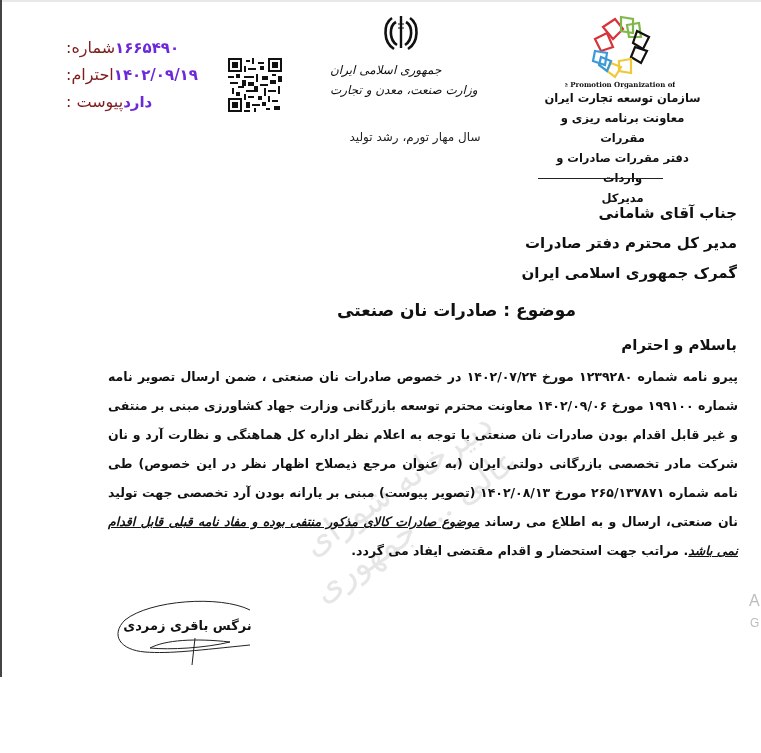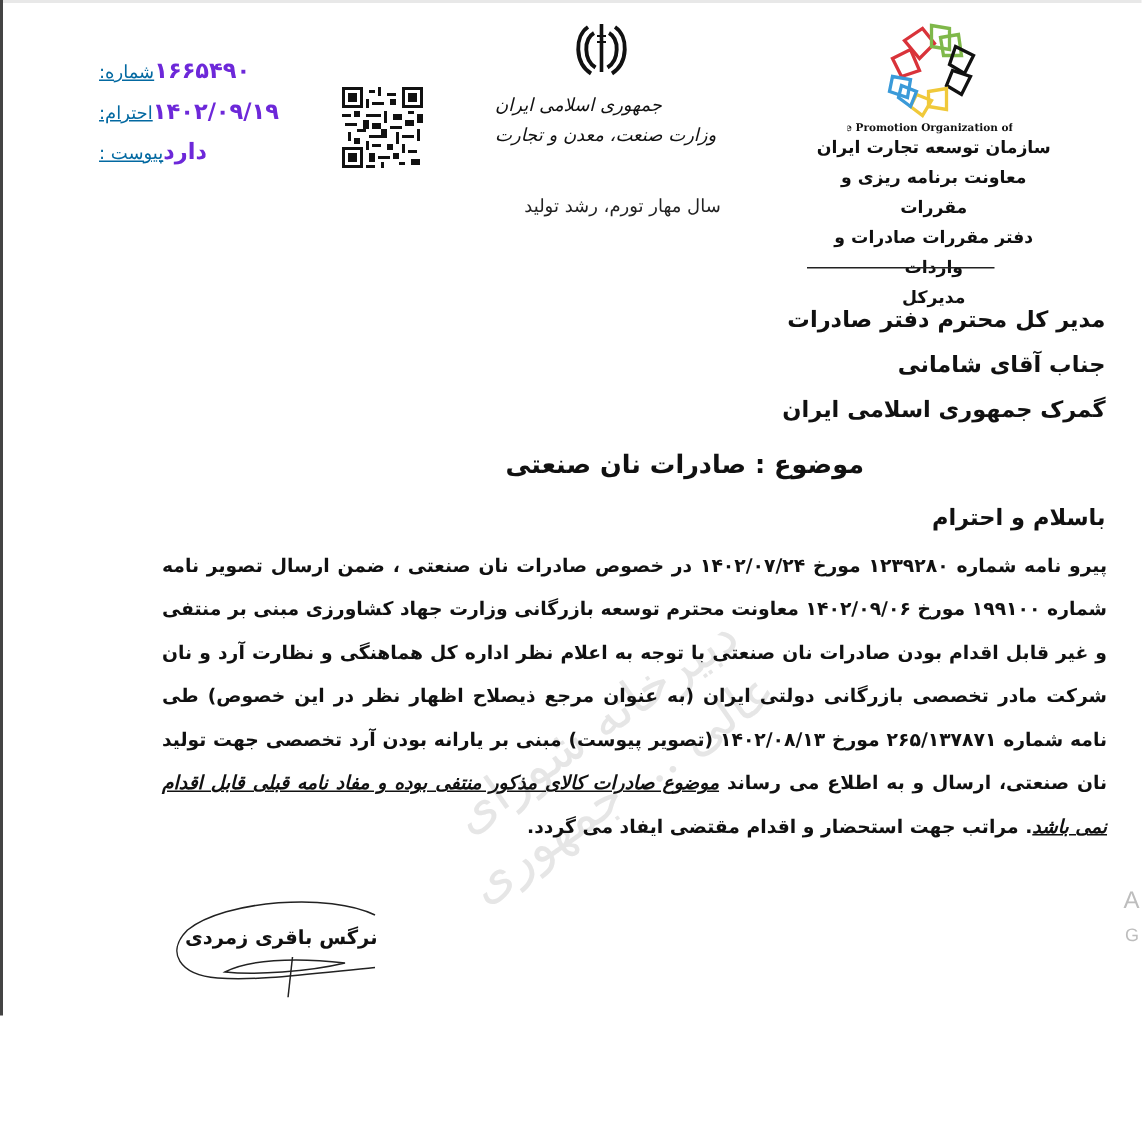--- a/index.html
+++ b/index.html
@@ -6,21 +6,21 @@
     body { width:761px; height:753px; position:relative; overflow:hidden;
            font-family:"DejaVu Sans", sans-serif; color:#111; }
     .page { position:absolute; left:0; top:0; width:761px; height:678px; background:#fff; }
     .left-border { position:absolute; left:0; top:0; width:2px; height:677px; background:#444; }
     .top-shade { position:absolute; left:0; top:0; width:761px; height:2px; background:#e8e8e8; }
     .rtl { direction:rtl; unicode-bidi:embed; }
 
     
     .meta { position:absolute; left:60px; top:38px; width:120px; }
     .meta-row { display:flex; flex-direction:row-reverse; align-items:baseline; justify-content:flex-start; height:27px; white-space:nowrap; }
-    .meta-label { font-size:12px; color:#0369a1; margin-left:6px;text-decoration:underline; }
+    .meta-label { font-size:16px; color:#7f1d1d; margin-left:6px; }
     .meta-value { font-size:15px; font-weight:bold; color:#6d28d9; }
     .qr { position:absolute; left:228px; top:58px; width:54px; height:54px; }
 
     
     .emblem { position:absolute; left:383px; top:14px; width:36px; height:38px; }
     .ministry { position:absolute; left:330px; top:60px; width:150px; text-align:left; font-family:"DejaVu Serif", serif; font-size:12px; line-height:20px; font-style:italic; }
     .slogan { position:absolute; left:330px; top:130px; width:170px; text-align:center; font-size:12px; color:#222; }
 
     
     .logo { position:absolute; left:565px; top:5px; width:110px; height:85px; }
@@ -155,22 +155,22 @@
 
   <div class="org rtl">
     <div>سازمان توسعه تجارت ایران</div>
     <div>معاونت برنامه ریزی و مقررات</div>
     <div>دفتر مقررات صادرات و واردات</div>
     <div>مدیرکل</div>
   </div>
   <div class="org-line"></div>
 
   <div class="recipient rtl">
+    <div>جناب آقای شامانی</div>
     <div>مدیر کل محترم دفتر صادرات</div>
-    <div>جناب آقای شامانی</div>
     <div>گمرک جمهوری اسلامی ایران</div>
   </div>
 
   <div class="subject rtl">موضوع : صادرات نان صنعتی</div>
   <div class="greeting rtl">باسلام و احترام</div>
 
   <div class="watermark rtl">دبیرخانه شورای عالی ... جمهوری</div>
 
   <div class="body-text rtl">
     <span>پیرو نامه شماره ۱۲۳۹۲۸۰ مورخ ۱۴۰۲/۰۷/۲۴ در خصوص صادرات نان صنعتی ، ضمن ارسال تصویر نامه شماره ۱۹۹۱۰۰ مورخ ۱۴۰۲/۰۹/۰۶ معاونت محترم توسعه بازرگانی وزارت جهاد کشاورزی  مبنی بر منتفی و غیر قابل اقدام بودن صادرات نان صنعتی با توجه به اعلام نظر اداره کل هماهنگی و نظارت آرد و نان شرکت مادر تخصصی بازرگانی دولتی ایران (به عنوان مرجع ذیصلاح اظهار نظر در این خصوص) طی نامه شماره ۲۶۵/۱۳۷۸۷۱ مورخ ۱۴۰۲/۰۸/۱۳ (تصویر پیوست) مبنی بر یارانه بودن آرد تخصصی جهت تولید نان صنعتی، ارسال و به اطلاع می رساند </span><span class="emph">موضوع صادرات کالای مذکور منتفی بوده و مفاد نامه قبلی قابل اقدام نمی باشد</span><span>. مراتب جهت استحضار و اقدام مقتضی ایفاد می گردد.</span>

